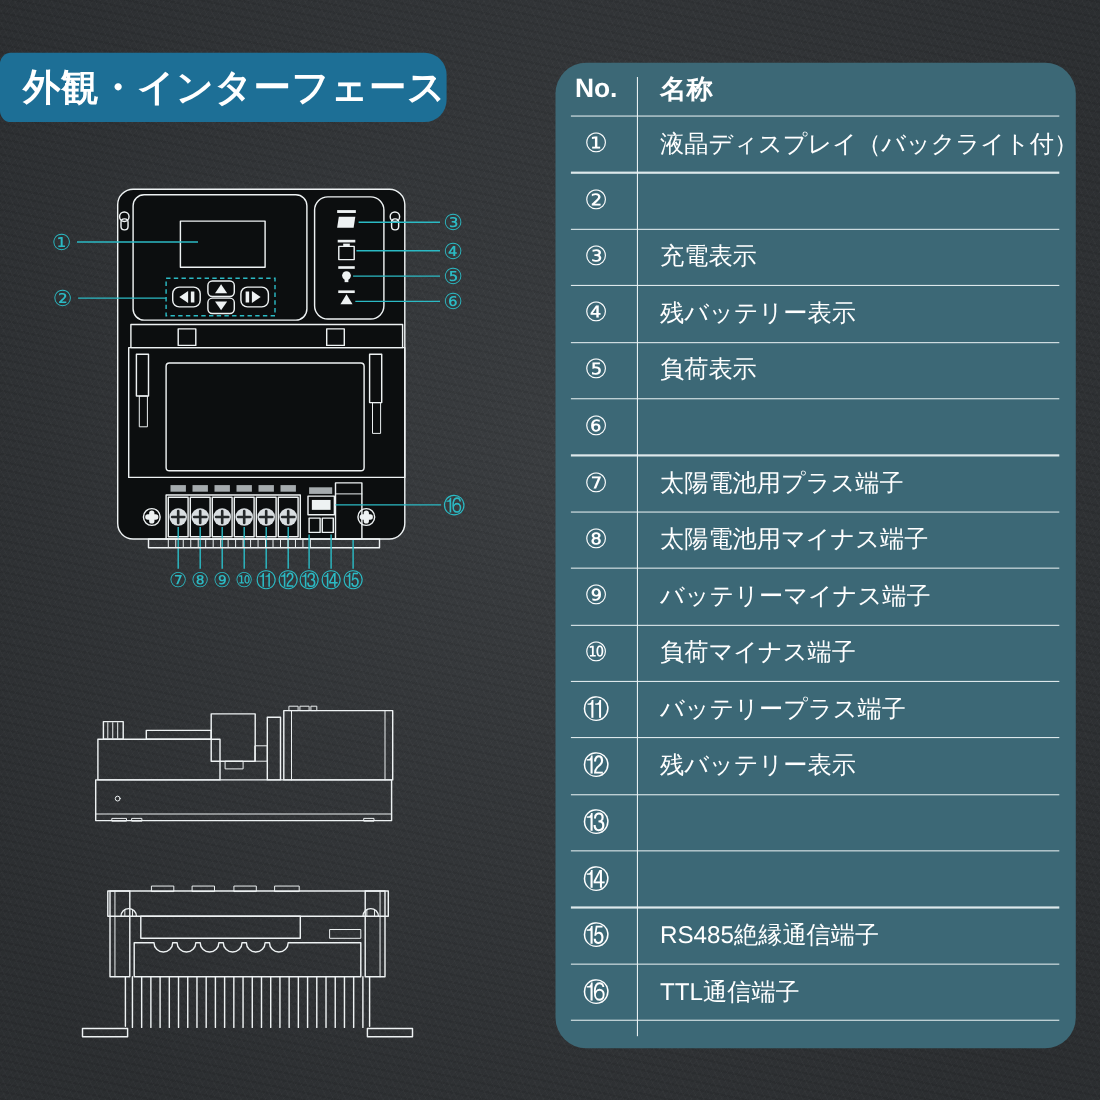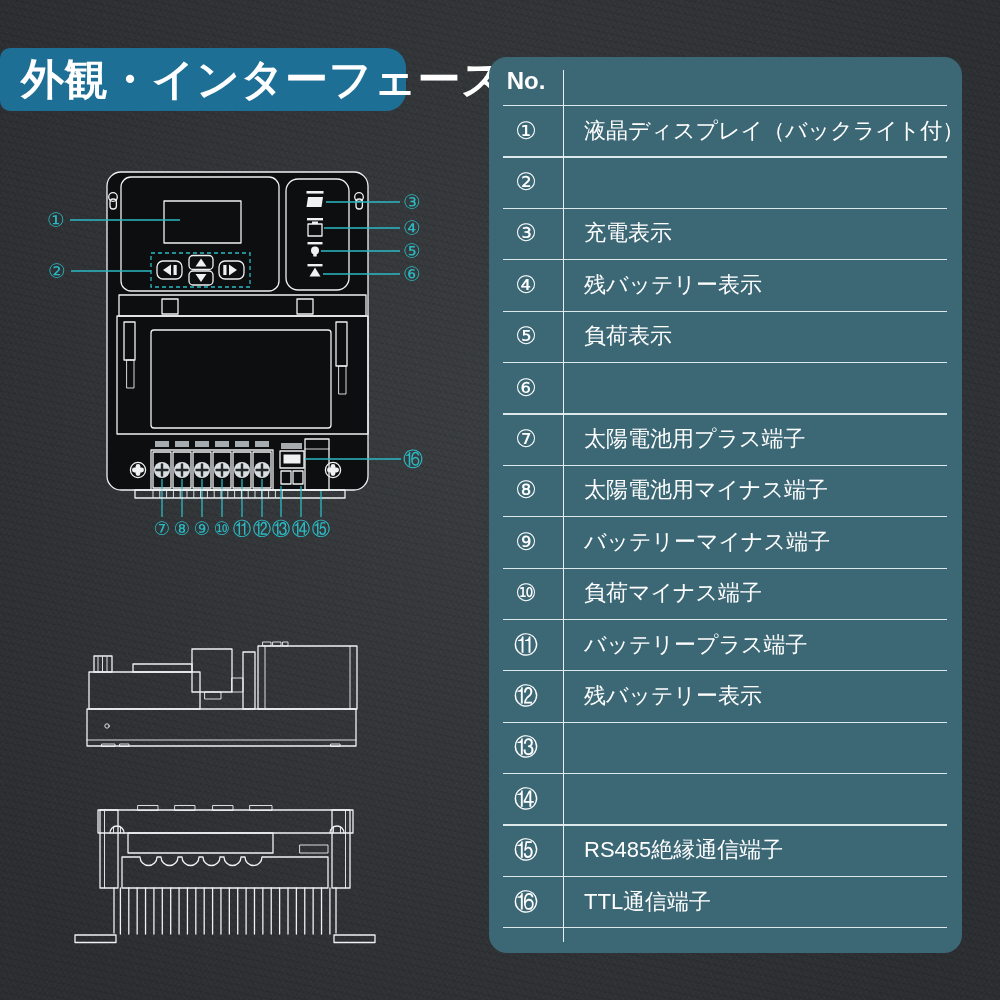--- a/index.html
+++ b/index.html
@@ -14,26 +14,26 @@
       radial-gradient(ellipse at 50% 42%, rgba(255,255,255,0.035), rgba(0,0,0,0.14) 88%),
       repeating-linear-gradient(63deg, rgba(255,255,255,0.02) 0 1px, transparent 1px 5px),
       repeating-linear-gradient(-48deg, rgba(255,255,255,0.016) 0 1px, transparent 1px 4px),
       repeating-linear-gradient(12deg, rgba(0,0,0,0.07) 0 2px, transparent 2px 7px);
   }
   .banner{
     position:absolute;left:0;top:48px;width:406px;height:63px;box-sizing:border-box;
     background:var(--banner-bg,#1d6f96);
     border-radius:10px 20px 20px 10px;
     display:flex;align-items:center;padding-left:21px;
-    color:#fff;font-size:43px;font-weight:bold;letter-spacing:0.5px;white-space:nowrap;
+    color:#fff;font-size:34px;font-weight:bold;letter-spacing:0.5px;white-space:nowrap;
   }
   
   .panel{
-    position:absolute;left:489px;top:57px;width:473px;height:896px;
-    background:var(--panel-bg,#3c6876);border-radius:18px;color:#fff;
+    position:absolute;left:505px;top:57px;width:473px;height:896px;
+    background:var(--panel-bg,#3c6876);border-radius:28px;color:#fff;
   }
   .vline{position:absolute;left:74px;top:13px;bottom:11px;width:1.4px;background:rgba(240,247,248,.95);}
   .thead{height:48px;display:flex;align-items:center;}
   .tno{width:74px;flex:none;text-align:center;}
   .tname{flex:1;padding-left:21px;white-space:nowrap;}
   .th{font-weight:bold;font-size:24px;}
   .trow{height:51.4px;display:flex;align-items:center;position:relative;}
   .trow::before{content:"";position:absolute;left:14px;right:15px;top:0;height:1.2px;background:rgba(236,243,245,.92);}
   .trow .tno{font-size:24px;}
   .trow .tname{font-size:22px;}
@@ -304,20 +304,21 @@
     <text x="301" y="528" class="co co2">⑭</text>
     <text x="321" y="528" class="co co2">⑮</text>
     <text x="413" y="459" class="co">⑯</text>
   </g>
 </svg>
 
 <div class="panel">
   <div class="vline"></div>
   <div class="thead">
     <div class="tno th">No.</div>
+    <div class="tname th">名称</div>
   </div>
   <div class="rows">
       <div class="trow">
         <div class="tno">①</div>
         <div class="tname">液晶ディスプレイ（バックライト付）</div>
       </div>
       <div class="trow">
         <div class="tno">②</div>
       </div>
       <div class="trow">

